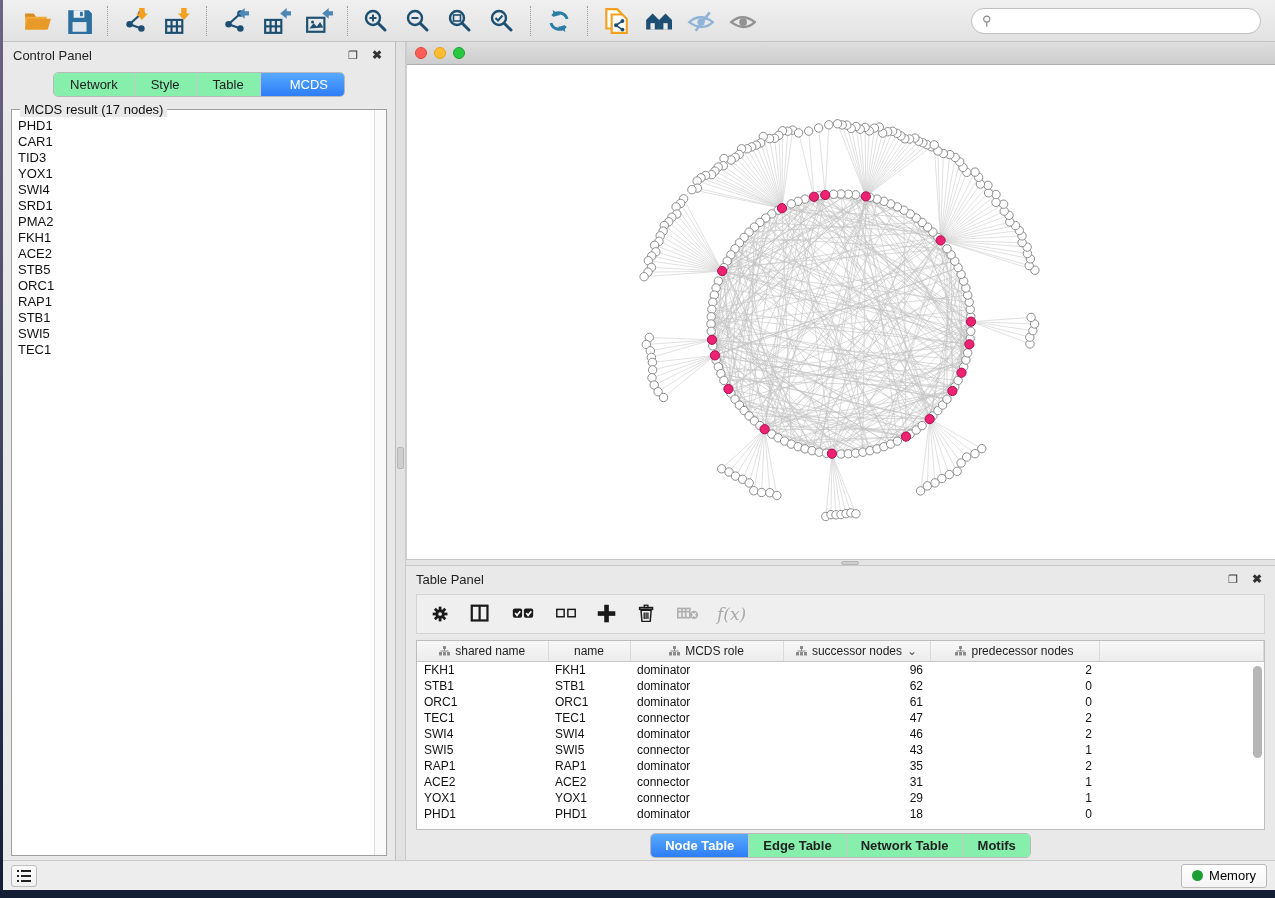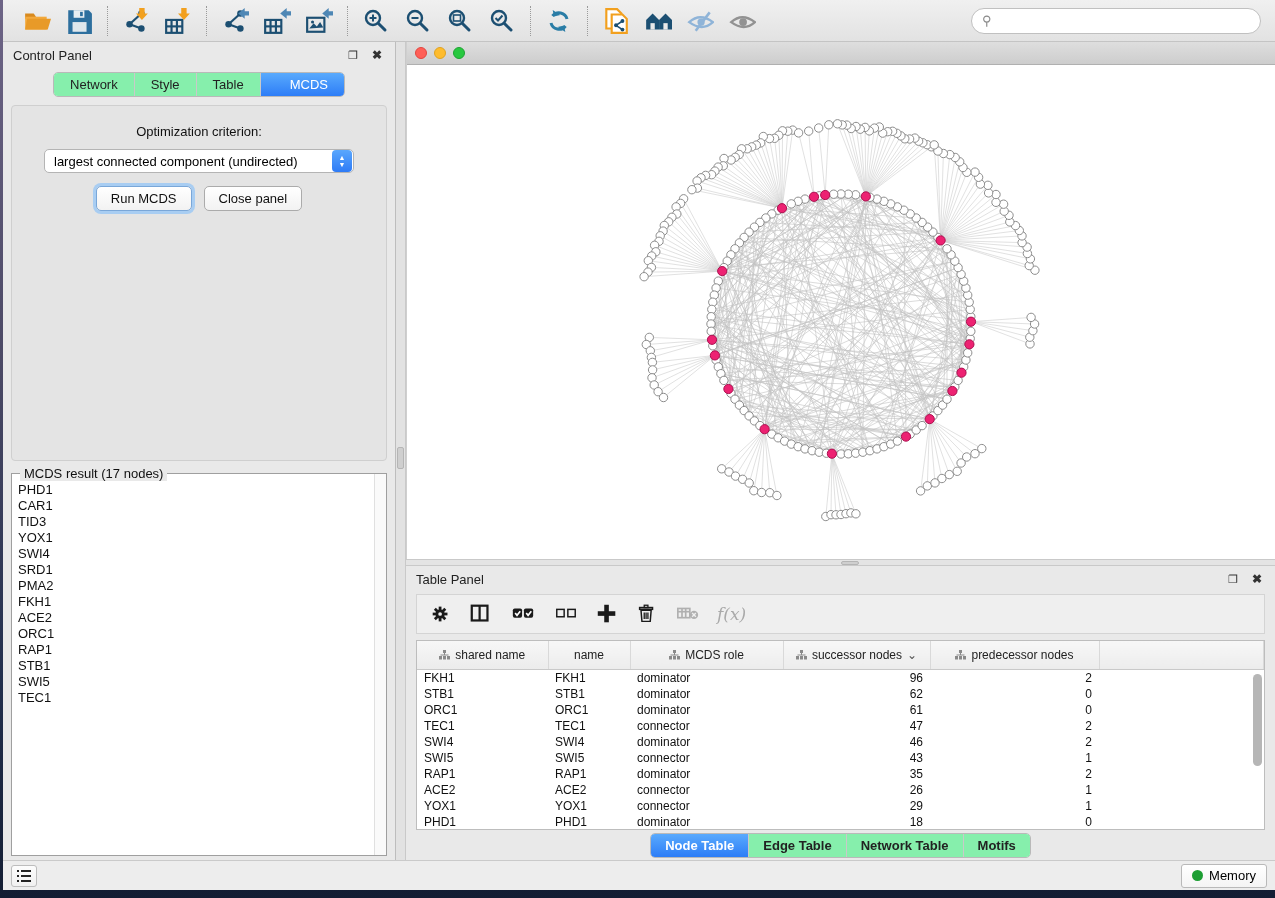--- a/index.html
+++ b/index.html
@@ -67,21 +67,21 @@
   .h-divider { height:7px; background:#e4e4e4; border-top:1px solid #c9c9c9; border-bottom:1px solid #c9c9c9; position:relative; }
   .h-divider .grip { position:absolute; left:50%; top:1px; width:18px; height:4px; background:#cfcfcf; border:1px solid #b5b5b5; border-radius:2px; }
 
   
   .table-panel { flex:1; display:flex; flex-direction:column; background:#e9e9e9; min-height:0; }
   .tp-toolbar { margin:2px 10px 6px 10px; height:40px; background:#efefef; border:1px solid #d4d4d4; display:flex; align-items:center; gap:16px; padding:0 12px; flex:0 0 auto; }
   .tp-icon { display:flex; align-items:center; cursor:pointer; }
   .fx { font-family:"DejaVu Serif", serif; font-style:italic; font-size:17px; color:#a9a9a9; }
   .table-wrap { margin:0 10px; flex:1; border:1px solid #bdbdbd; background:#fff; display:flex; flex-direction:column; min-height:0; }
   table.ntable { border-collapse:collapse; table-layout:fixed; width:100%; font-size:12px; }
-  .ntable th { background:linear-gradient(180deg,#f7f7f7,#ececec); border-right:1px solid #d9d9d9; border-bottom:1px solid #c9c9c9; font-weight:normal; color:#222; height:28px; padding:0 4px; white-space:nowrap; overflow:hidden; }
+  .ntable th { background:linear-gradient(180deg,#f7f7f7,#ececec); border-right:1px solid #d9d9d9; border-bottom:1px solid #c9c9c9; font-weight:normal; color:#222; height:20px; padding:0 4px; white-space:nowrap; overflow:hidden; }
   .th-inner { display:flex; align-items:center; justify-content:center; gap:5px; }
   .ntable td { height:16px; padding:0 7px; color:#111; white-space:nowrap; overflow:hidden; }
   .ntable td.num { text-align:right; }
   .tbody-scroll { flex:1; overflow:hidden; position:relative; }
   .vscroll { position:absolute; right:2px; top:4px; width:9px; bottom:4px; }
   .vscroll .thumb { position:absolute; top:0; width:9px; height:92px; background:#b6b6b6; border-radius:5px; }
   .hier-icon { display:inline-block; }
 
   .tp-tabs { height:30px; display:flex; justify-content:center; align-items:center; flex:0 0 auto;font-weight:bold; }
   .tp-tabs .seg-btn { padding:4px 14px; }
@@ -271,47 +271,34 @@
 
       <div class="cp-tabs">
         <div class="seg">
           <div class="seg-btn">Network</div>
           <div class="seg-btn">Style</div>
           <div class="seg-btn">Table</div>
           <div class="seg-btn active">MCDS</div>
         </div>
       </div>
 
-      <div class="cp-body">
-        <div class="opt-label">Optimization criterion:</div>
-        <div class="combo">
-          <span class="combo-text">largest connected component (undirected)</span>
-          <span class="combo-step">
-              <span>▲</span>
-              <span>▼</span>
-            </span>
-        </div>
-        <div class="cp-buttons">
-          <button class="btn focused">Run MCDS</button>
-          <button class="btn">Close panel</button>
-        </div>
-      </div>
 
       <div class="mcds-group">
         <div class="mcds-legend">MCDS result (17 nodes)</div>
         <div class="mcds-list" id="mcds-list">
             <div>PHD1</div>
             <div>CAR1</div>
             <div>TID3</div>
             <div>YOX1</div>
             <div>SWI4</div>
             <div>SRD1</div>
             <div>PMA2</div>
             <div>FKH1</div>
             <div>ACE2</div>
+            <div>STB5</div>
             <div>ORC1</div>
             <div>RAP1</div>
             <div>STB1</div>
             <div>SWI5</div>
             <div>TEC1</div>
           </div>
         <div class="mcds-scroll"></div>
       </div>
     </div>
 
@@ -1260,21 +1247,21 @@
                     <td>RAP1</td>
                     <td>dominator</td>
                     <td class="num">35</td>
                     <td class="num">2</td>
                     <td></td>
                   </tr>
                   <tr>
                     <td>ACE2</td>
                     <td>ACE2</td>
                     <td>connector</td>
-                    <td class="num">26</td>
+                    <td class="num">31</td>
                     <td class="num">1</td>
                     <td></td>
                   </tr>
                   <tr>
                     <td>YOX1</td>
                     <td>YOX1</td>
                     <td>connector</td>
                     <td class="num">29</td>
                     <td class="num">1</td>
                     <td></td>

